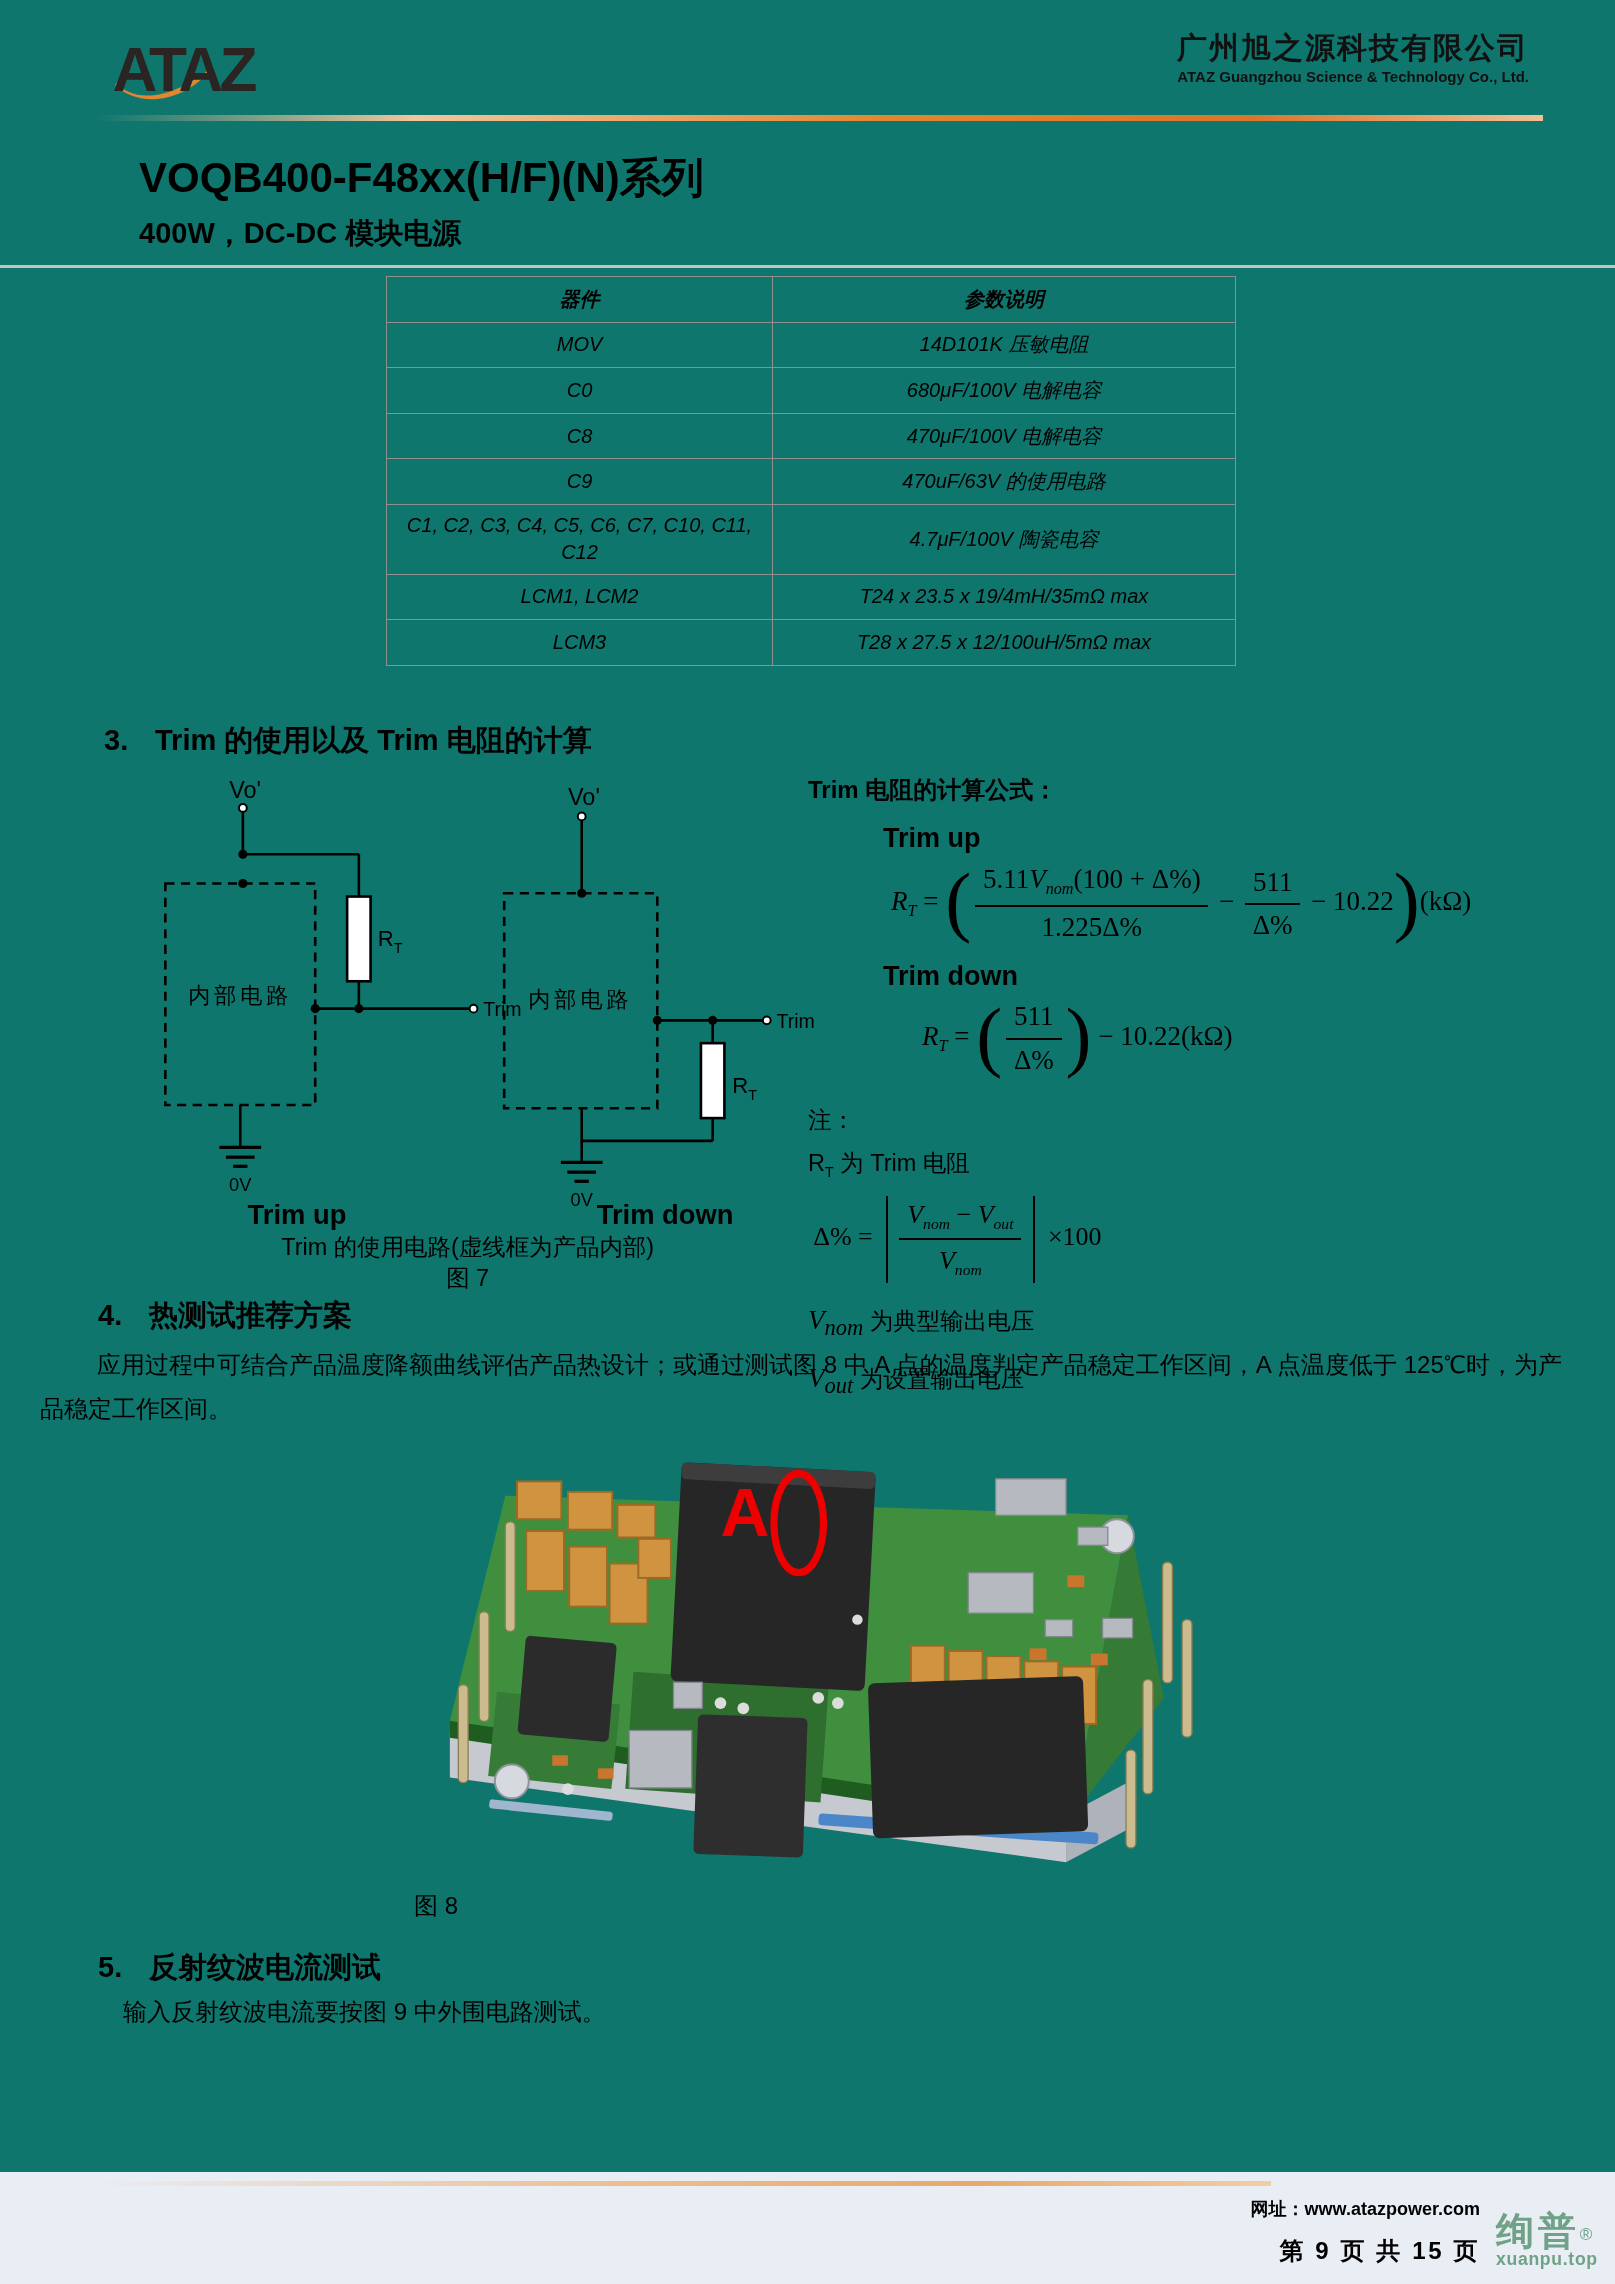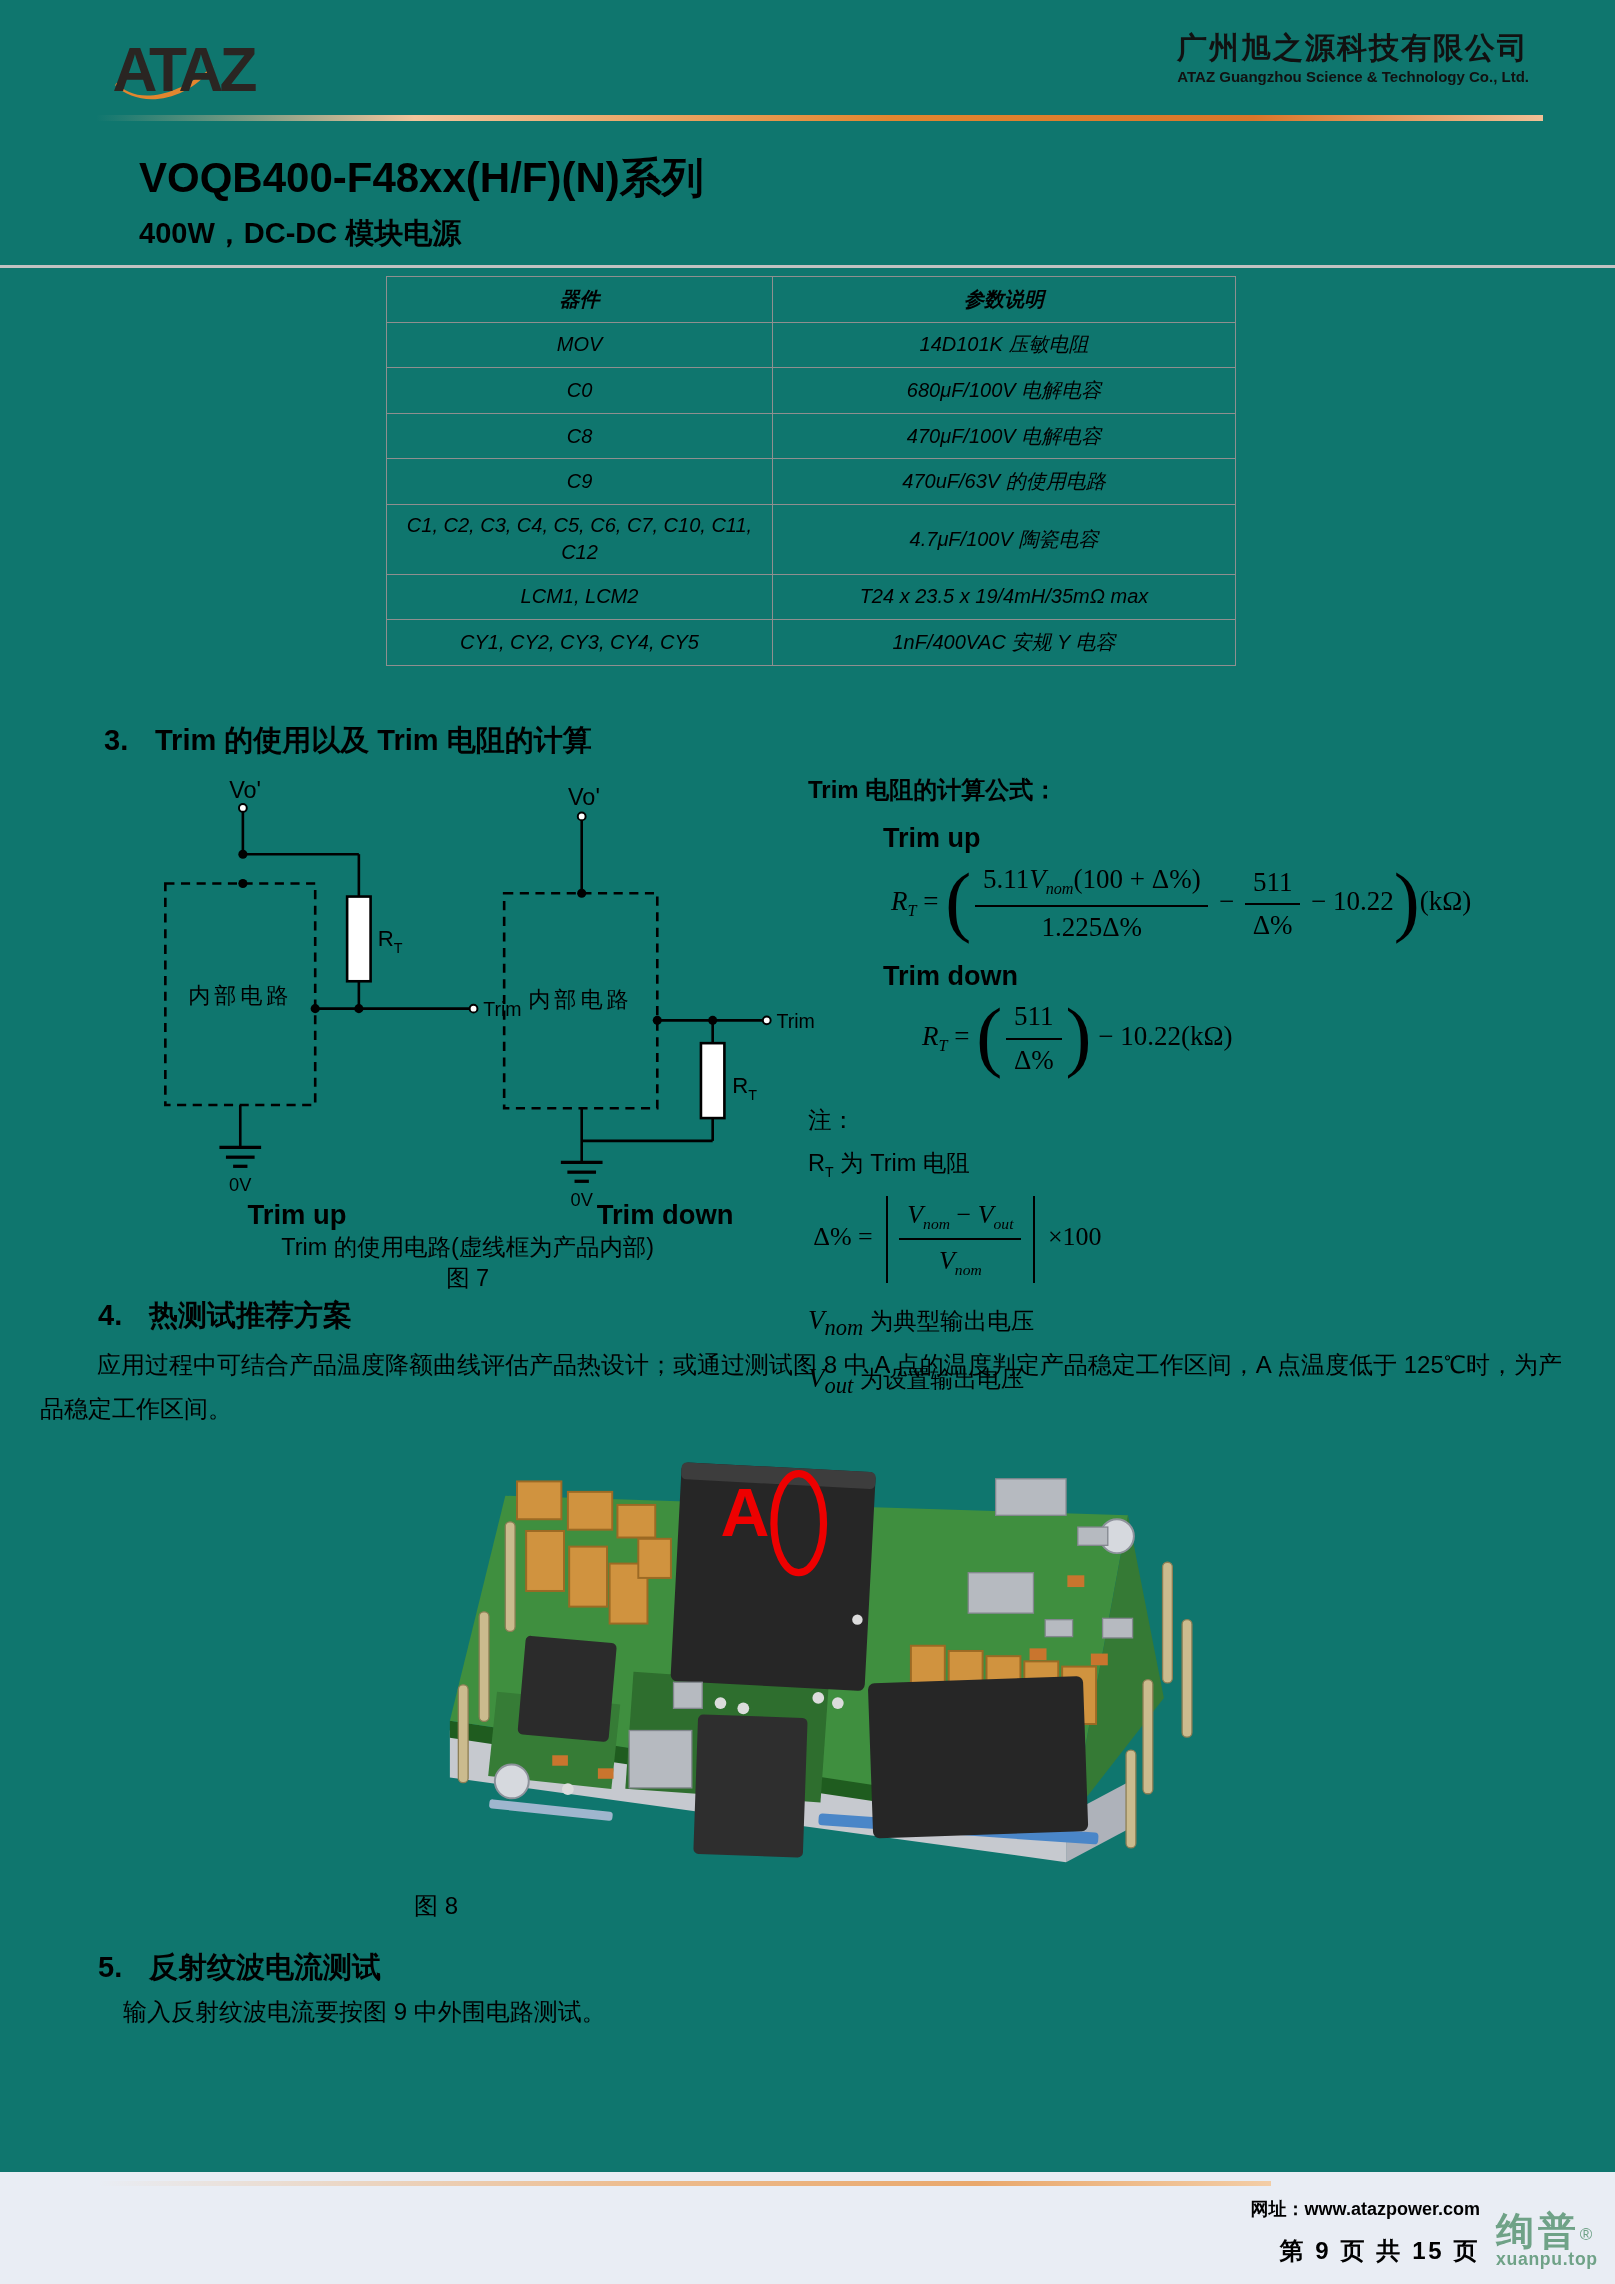--- a/index.html
+++ b/index.html
@@ -122,22 +122,22 @@
     </tr>
     <tr class="tall">
       <td>C1, C2, C3, C4, C5, C6, C7, C10, C11, C12</td>
       <td>4.7μF/100V 陶瓷电容</td>
     </tr>
     <tr>
       <td>LCM1, LCM2</td>
       <td>T24 x 23.5 x 19/4mH/35mΩ max</td>
     </tr>
     <tr>
-      <td>CY1, CY2, CY3, CY4, CY5</td>
-      <td>1nF/400VAC 安规 Y 电容</td>
+      <td>LCM3</td>
+      <td>T28 x 27.5 x 12/100uH/5mΩ max</td>
     </tr>
   </tbody>
     </table>
 
   <div class="sec-head" style="left:104px;top:721px;">
     <span class="num">3.</span><span>Trim 的使用以及 Trim 电阻的计算</span>
   </div>
 
   <svg class="fig7" width="720" height="525" viewBox="0 0 1105 805">
 

